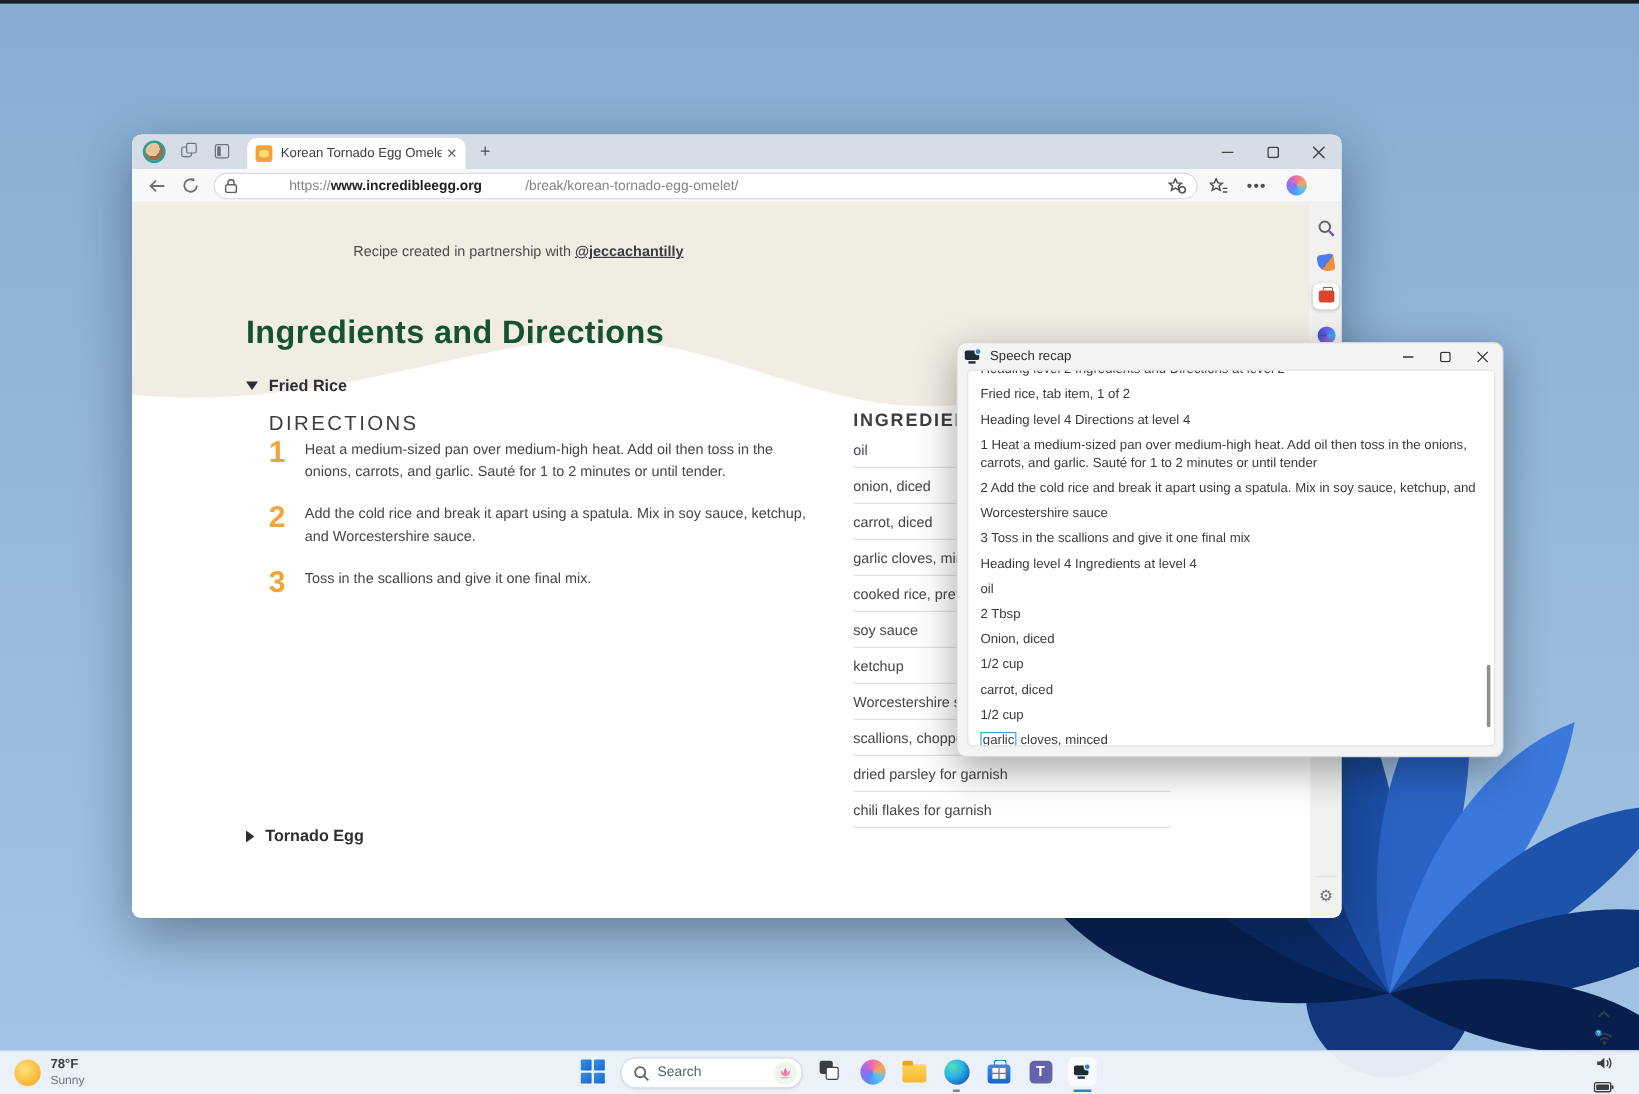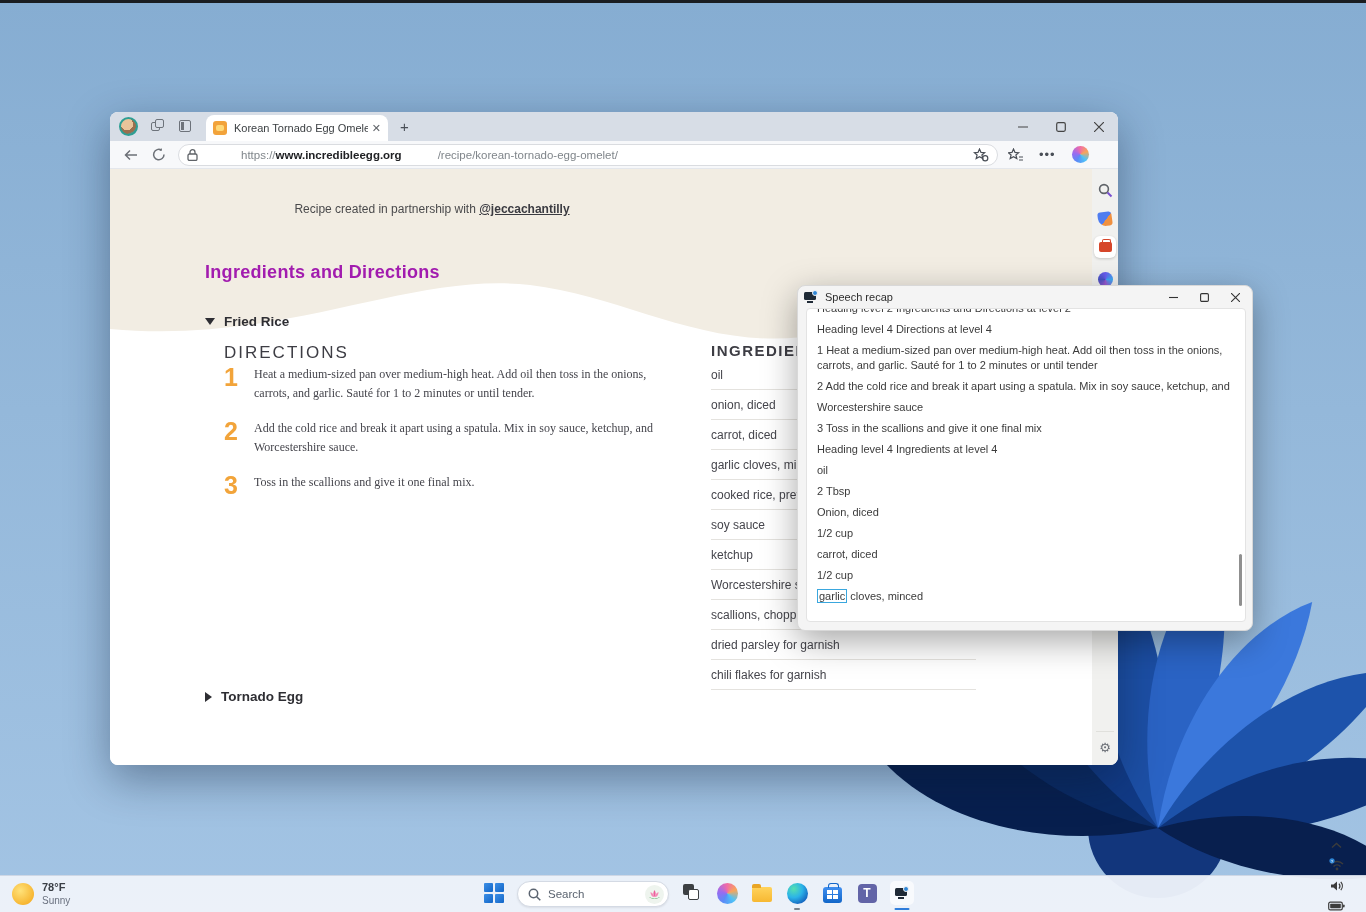--- a/index.html
+++ b/index.html
@@ -57,29 +57,29 @@
   .toolbox::before { content:""; position:absolute; left:3px; top:-3px; width:7px; height:3px; border:1.5px solid #d6462a; border-bottom:none; border-radius:2px 2px 0 0; }
   .appsic { width:15px; height:15px; border-radius:50%; background:conic-gradient(#6a5df0,#3fa9f5,#9b59d0,#4752c4,#6a5df0); }
   .side-gear { margin-top:auto; margin-bottom:10px; padding-top:8px; border-top:1px solid #e0e0dc; width:18px; text-align:center;
     font-size:13px; color:#6b6f76; }
 
   
   .content { position:absolute; top:57px; left:0; width:982px; height:596px; background:#fff; overflow:hidden; }
   .waves { position:absolute; top:0; left:0; }
   .partner { position:absolute; top:33px; left:62px; width:520px; text-align:center; font-size:12px; color:#4a4a4c; }
   .partner a { color:#3b3b41; font-weight:bold; text-decoration:underline; }
-  .h1 { position:absolute; top:93px; left:95px; font-size:18px; font-weight:bold; color:#a21caf; letter-spacing:.3px; }
+  .h1 { position:absolute; top:93px; left:95px; font-size:27px; font-weight:bold; color:#14532d; letter-spacing:.3px; }
   .acc { position:absolute; left:95px; font-size:13.5px; font-weight:bold; color:#2e2e33; display:flex; align-items:center; gap:9px; }
   .tri-down { width:0; height:0; border-left:5px solid transparent; border-right:5px solid transparent; border-top:7px solid #2e2e33; }
   .tri-right { width:0; height:0; border-top:5px solid transparent; border-bottom:5px solid transparent; border-left:7px solid #2e2e33; }
   .dir-head { position:absolute; top:174px; left:114px; font-size:17px; letter-spacing:2px; color:#3d3d44; font-weight:500; }
   .steps { position:absolute; top:196px; left:114px; width:448px; }
   .step { display:flex; margin-bottom:17px; }
   .step-num { flex:0 0 30px; font-size:25px; font-weight:bold; color:#f2a43a; line-height:1; }
-  .step-text { font-size:12px; color:#45454c; line-height:1.55;font-family:Liberation Serif, serif; }
+  .step-text { font-size:12px; color:#45454c; line-height:1.55; }
   .ing-head { position:absolute; top:173px; left:601px; font-size:15px; letter-spacing:1.5px; color:#3d3d44; font-weight:600; }
   .ing-list { position:absolute; top:191px; left:601px; width:265px; }
   .ing { font-size:12px; color:#45454c; padding:8px 0 7px; border-bottom:1px solid #e4e2de; white-space:nowrap; }
 
   
   .recap { position:absolute; left:797px; top:285px; width:456px; height:346px; background:#f4f4f4;
     border-radius:8px; box-shadow:0 10px 34px rgba(0,0,0,.35); border:1px solid #d8d8d8; }
   .recap-tb { height:22px; display:flex; align-items:center; padding:0 6px; }
   .recap-title { font-size:11px; color:#2d2d2d; margin-left:7px; }
   .recap-ctrls { margin-left:auto; display:flex; gap:22px; padding-right:6px; }
@@ -199,21 +199,21 @@
       </svg>
       <svg class="gl nav-ic" width="14" height="13">
         <path d="M12,6.5 A5.2,5.2 0 1 1 9.6,2.2" stroke="#4a4f57" stroke-width="1.5" fill="none"></path>
         <path d="M9.5,0 L10,2.6 L7.3,3" fill="#4a4f57"></path>
       </svg>
       <div class="urlpill">
         <svg class="gl" width="11" height="12">
           <rect x="1" y="5" width="9" height="6.5" rx="1.5" fill="none" stroke="#5f6368" stroke-width="1.3"></rect>
           <path d="M3,5 V3.2 A2.5,2.5 0 0 1 8,3.2 V5" fill="none" stroke="#5f6368" stroke-width="1.3"></path>
         </svg>
-        <span class="url-text"><span class="url-dim">https://</span><span class="url-host">www.incredibleegg.org</span><span class="url-dim">/recipe/korean-tornado-egg-omelet/</span></span>
+        <span class="url-text"><span class="url-dim">https://</span><span class="url-host">www.incredibleegg.org</span><span class="url-dim">/break/korean-tornado-egg-omelet/</span></span>
         <svg class="gl pill-right" width="16" height="14">
           <path d="M6.5,1 L8,4.4 L11.6,4.7 L8.9,7 L9.8,10.6 L6.5,8.7 L3.2,10.6 L4.1,7 L1.4,4.7 L5,4.4 Z" fill="none" stroke="#4a4f57" stroke-width="1.2"></path>
           <circle cx="12.2" cy="10.2" r="2.6" fill="none" stroke="#4a4f57" stroke-width="1.2"></circle>
         </svg>
       </div>
       <div class="tb-right">
         <svg class="gl" width="15" height="14">
           <path d="M5.5,1 L7,4.4 L10.6,4.7 L7.9,7 L8.8,10.6 L5.5,8.7 L2.2,10.6 L3.1,7 L0.4,4.7 L4,4.4 Z" fill="none" stroke="#4a4f57" stroke-width="1.2"></path>
           <path d="M11,9 h4 M11,12 h4" stroke="#4a4f57" stroke-width="1.2"></path>
         </svg>
@@ -311,20 +311,21 @@
         <svg class="gl" width="9" height="9">
             <rect x="0.6" y="0.6" width="7.8" height="7.8" rx="1.2" fill="none" stroke="#333" stroke-width="1.1"></rect>
           </svg>
         <svg class="gl" width="9" height="9">
             <path d="M0,0 L9,9 M9,0 L0,9" stroke="#333" stroke-width="1.1"></path>
           </svg>
       </div>
     </div>
     <div class="recap-card">
       <p>Heading level 2 Ingredients and Directions at level 2</p>
+      <p>Fried rice, tab item, 1 of 2</p>
       <p>Heading level 4 Directions at level 4</p>
       <p>1 Heat a medium-sized pan over medium-high heat. Add oil then toss in the onions, carrots, and garlic. Sauté for 1 to 2 minutes or until tender</p>
       <p>2 Add the cold rice and break it apart using a spatula. Mix in soy sauce, ketchup, and</p>
       <p>Worcestershire sauce</p>
       <p>3 Toss in the scallions and give it one final mix</p>
       <p>Heading level 4 Ingredients at level 4</p>
       <p>oil</p>
       <p>2 Tbsp</p>
       <p>Onion, diced</p>
       <p>1/2 cup</p>

